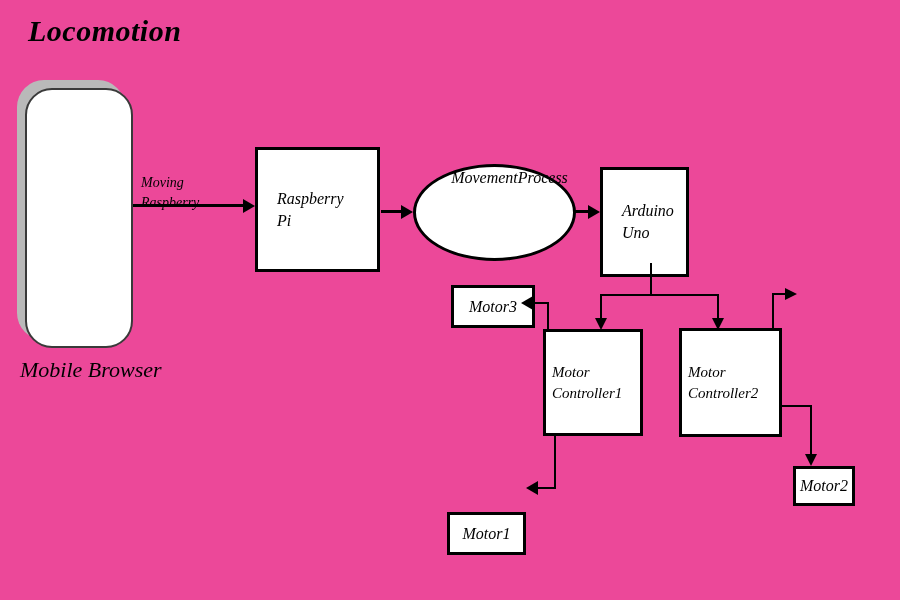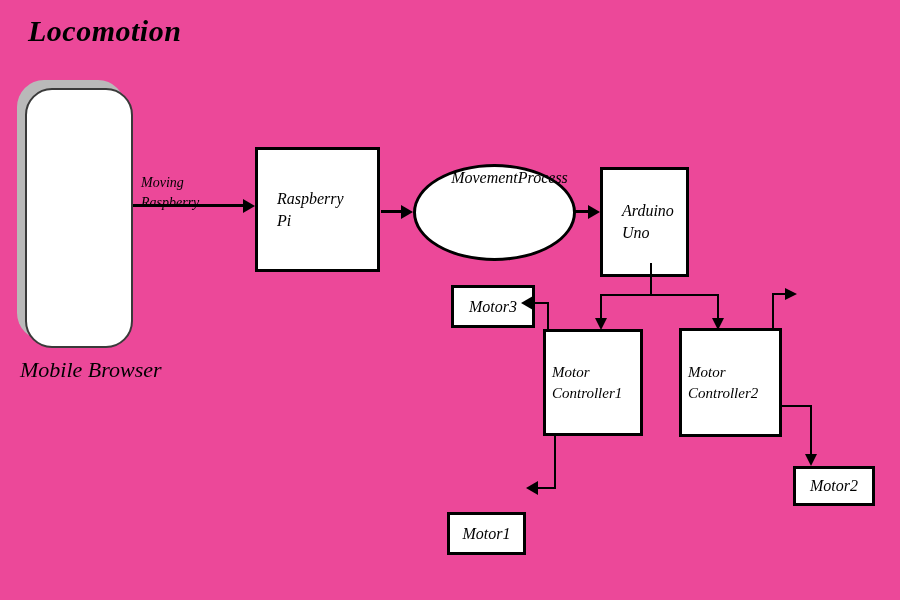--- a/index.html
+++ b/index.html
@@ -107,20 +107,20 @@
   <div class="hline" style="left:772px;top:293px;width:14px;height:2px;"></div>
   <div class="ah ah-right-sm" style="left:785px;top:288px;"></div>
 
   <div class="box label-center" style="left:447px;top:465px;width:79px;height:43px;margin-top:47px;">
     <div class="ln">Motor1</div>
   </div>
   <div class="vline" style="left:554px;top:436px;width:2px;height:53px;"></div>
   <div class="hline" style="left:538px;top:487px;width:18px;height:2px;"></div>
   <div class="ah ah-left" style="left:526px;top:481px;"></div>
 
-  <div class="box label-center" style="left:793px;top:466px;width:82px;height:40px;">
+  <div class="box label-center" style="left:793px;top:466px;width:62px;height:40px;">
     <div class="ln">Motor2</div>
   </div>
   <div class="hline" style="left:781px;top:405px;width:31px;height:2px;"></div>
   <div class="vline" style="left:810px;top:405px;width:2px;height:49px;"></div>
   <div class="ah ah-down" style="left:805px;top:454px;"></div>
 
 </div>
 
 </body></html>

